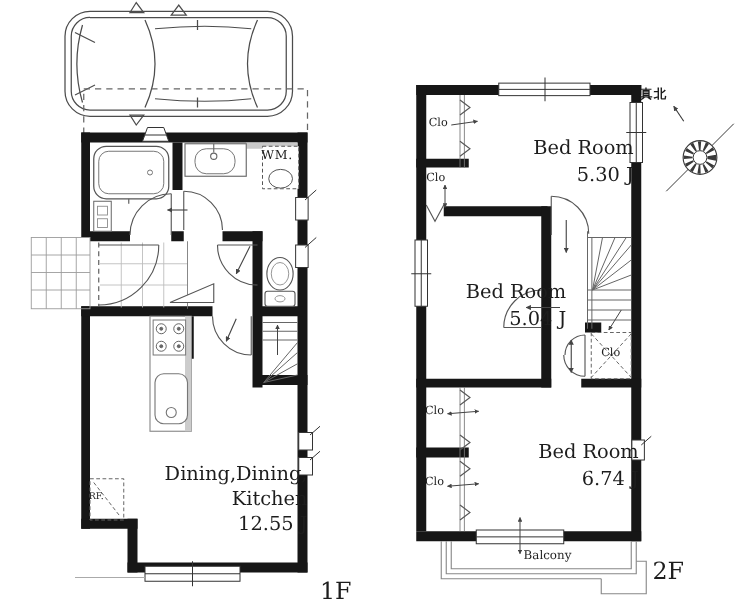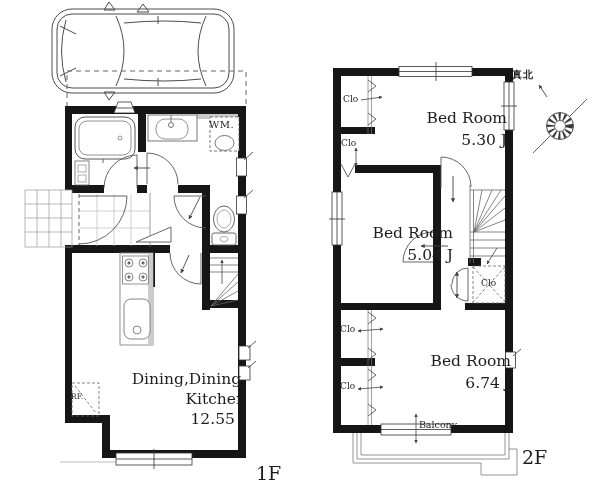--- a/index.html
+++ b/index.html
@@ -296,19 +296,19 @@
   <div>Bed Room</div>
   <div>6.74 J</div>
 </div>
 
 <div class="lbl tiny" style="left:343px;top:94px;">Clo</div>
 <div class="lbl tiny" style="left:341px;top:138px;">Clo</div>
 <div class="lbl tiny" style="left:481px;top:278px;">Clo</div>
 <div class="lbl tiny" style="left:340px;top:324px;">Clo</div>
 <div class="lbl tiny" style="left:340px;top:381px;">Clo</div>
 
-<div class="lbl" style="left:398px;top:419px;width:80px;text-align:center;font-size:9.5px;">Balcony</div>
+<div class="lbl" style="left:398px;top:439px;width:80px;text-align:center;font-size:9.5px;">Balcony</div>
 
 <div class="lbl floor" style="left:522px;top:435px;">2F</div>
 
 <div class="lbl" style="left:512px;top:68px;font-size:10px;font-family:Liberation Mono, monospace;font-weight:bold;letter-spacing:1px;">真北</div>
 
 </div>
 
 </body></html>

